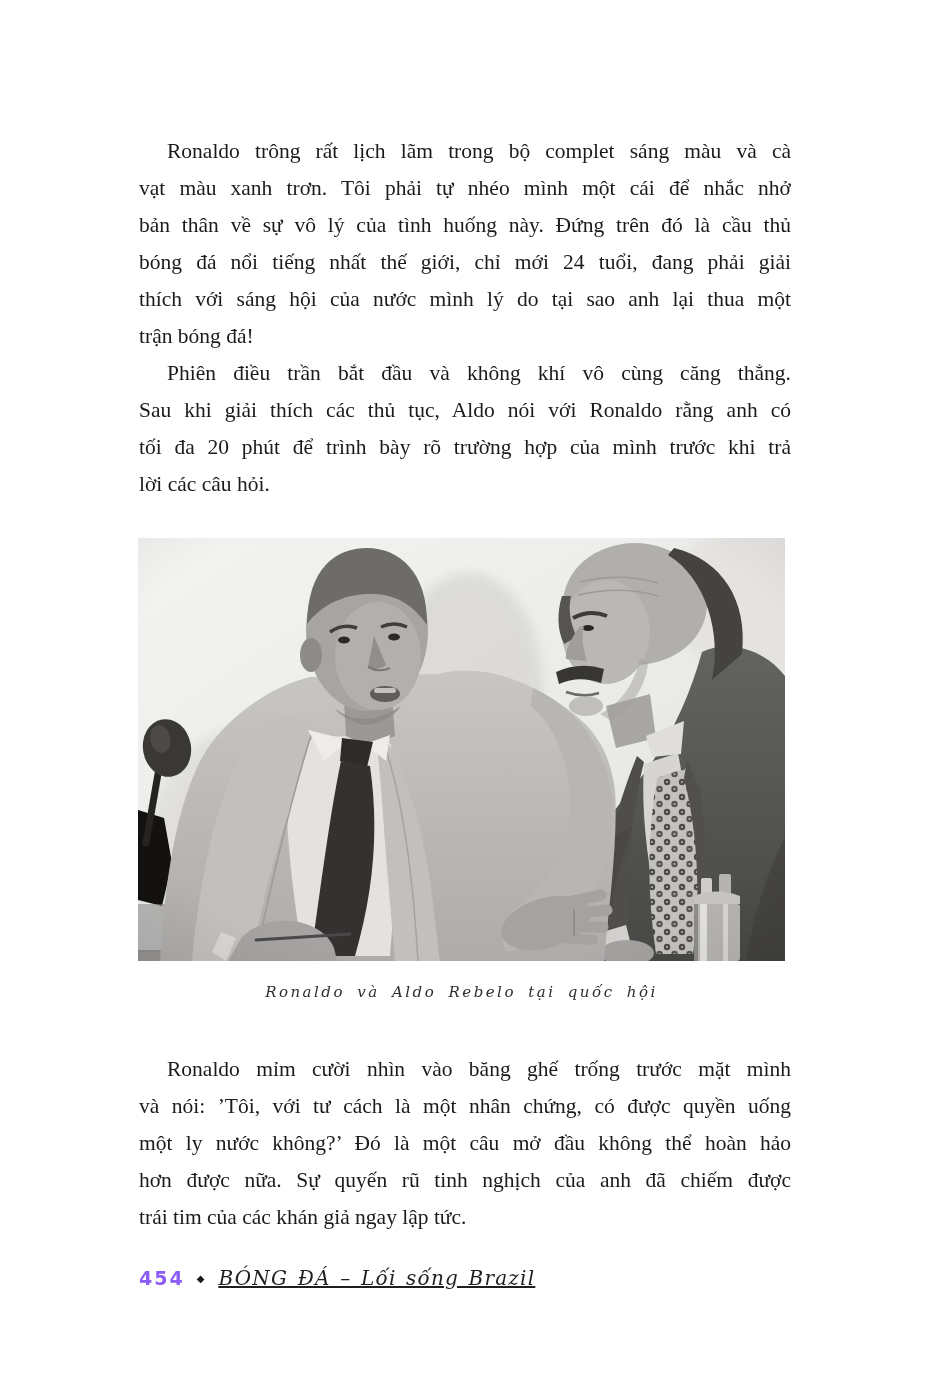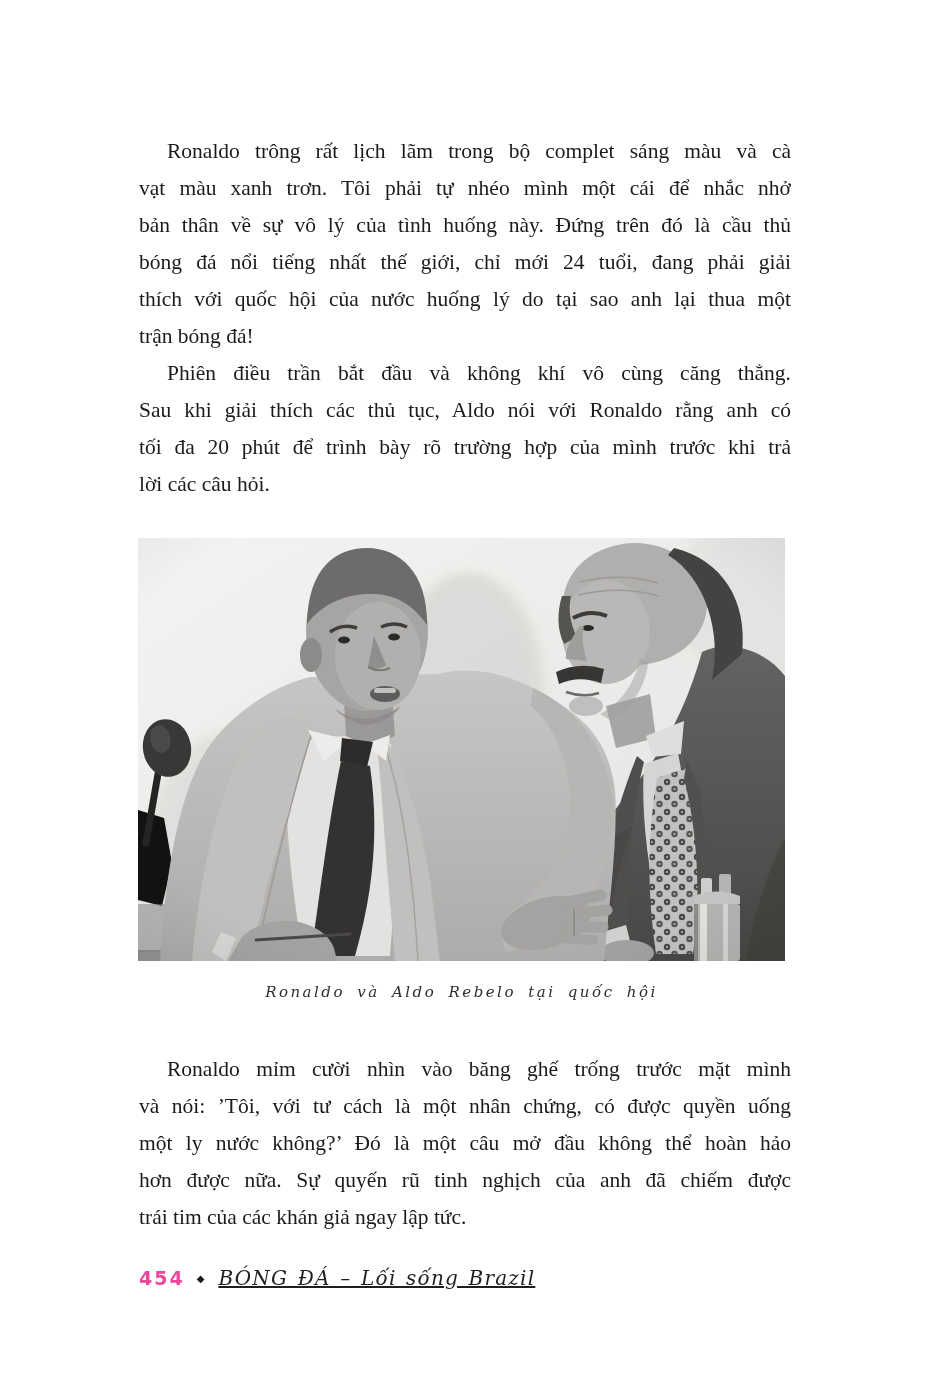--- a/index.html
+++ b/index.html
@@ -49,21 +49,21 @@
     left:139px;top:1266px;
     display:flex;
     align-items:baseline;
     white-space:nowrap;
   }
   .page-num{
     font-family:"DejaVu Sans","Liberation Sans",sans-serif;
     font-weight:bold;
     font-size:19px;
     letter-spacing:2px;
-    color:#ec4899;
+    color:#8b5cf6;
   }
   .foot-bullet{
     font-size:10px;
     margin:0 14px 0 12px;
     color:#1a1a1a;
     align-self:center;
   }
   .book-title{
     font-style:italic;
     font-size:20px;
@@ -78,21 +78,21 @@
 <body>
 
 <div class="page">
 
   <div class="text-col" id="text-top">
       <div class="para">
         <div class="line firstline">Ronaldo trông rất lịch lãm trong bộ complet sáng màu và cà</div>
         <div class="line">vạt màu xanh trơn. Tôi phải tự nhéo mình một cái để nhắc nhở</div>
         <div class="line">bản thân về sự vô lý của tình huống này. Đứng trên đó là cầu thủ</div>
         <div class="line">bóng đá nổi tiếng nhất thế giới, chỉ mới 24 tuổi, đang phải giải</div>
-        <div class="line">thích với quốc hội của nước huống lý do tại sao anh lại thua một</div>
+        <div class="line">thích với sáng hội của nước mình lý do tại sao anh lại thua một</div>
         <div class="line lastline">trận bóng đá!</div>
       </div>
       <div class="para">
         <div class="line firstline">Phiên điều trần bắt đầu và không khí vô cùng căng thẳng.</div>
         <div class="line">Sau khi giải thích các thủ tục, Aldo nói với Ronaldo rằng anh có</div>
         <div class="line">tối đa 20 phút để trình bày rõ trường hợp của mình trước khi trả</div>
         <div class="line lastline">lời các câu hỏi.</div>
       </div>
     </div>
 

